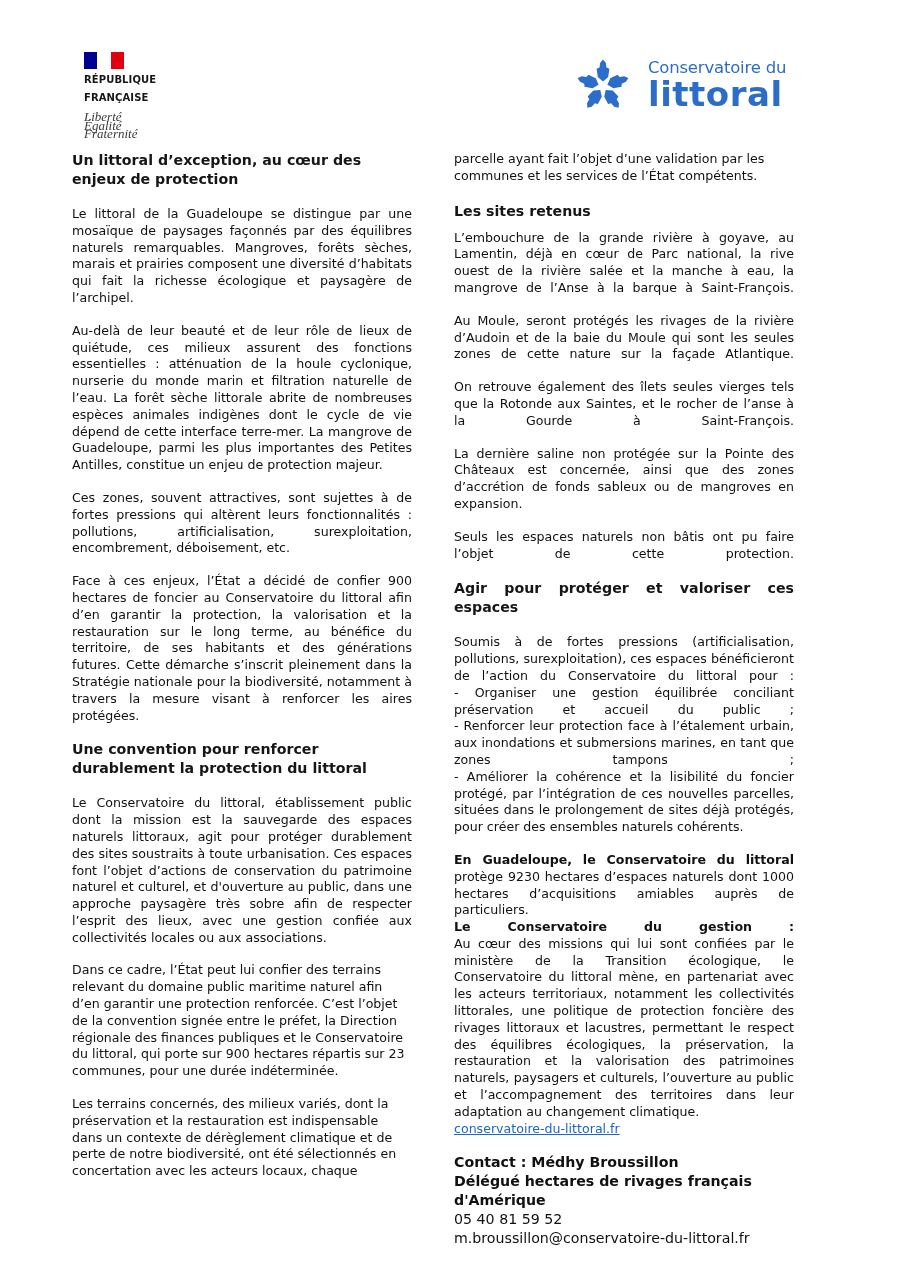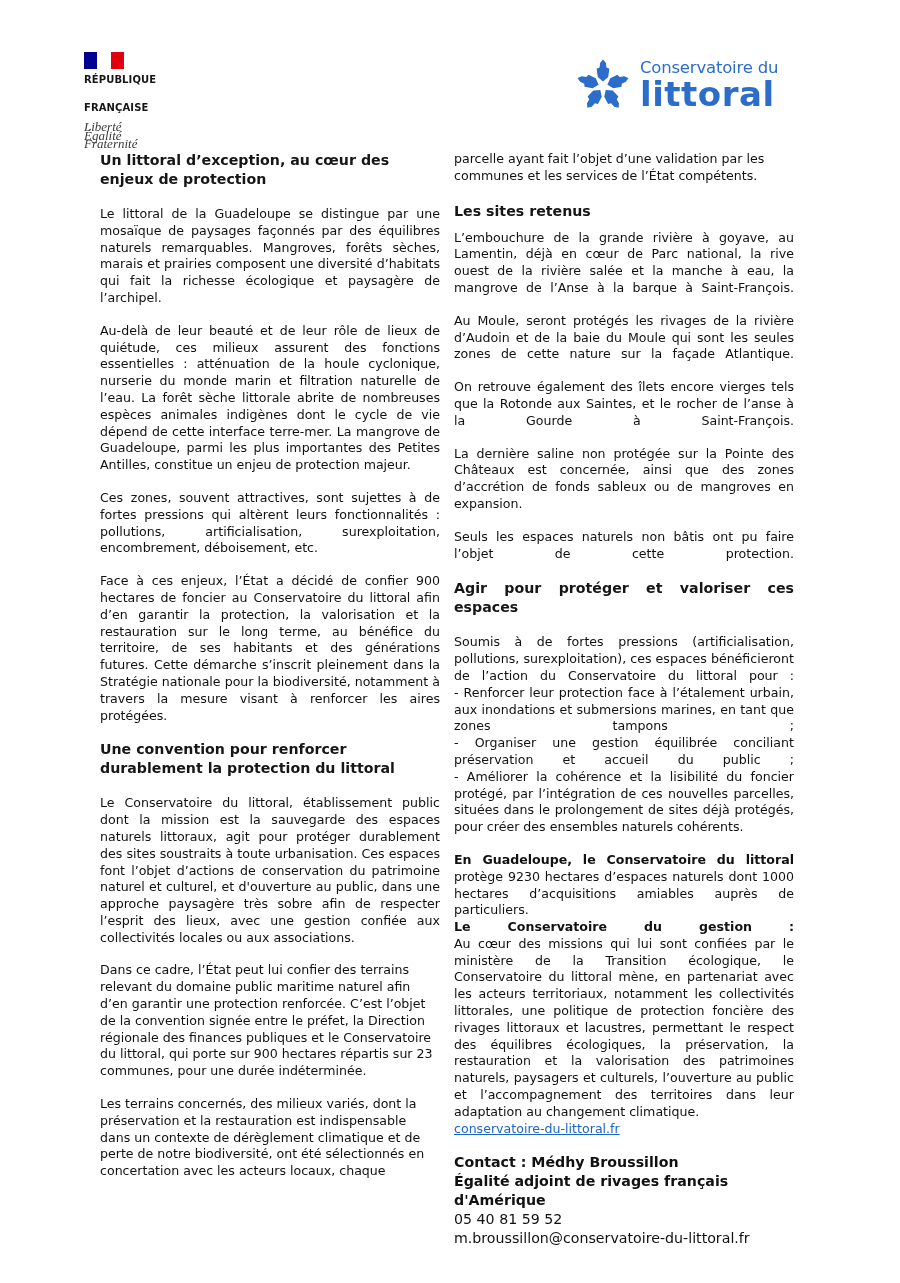--- a/index.html
+++ b/index.html
@@ -9,25 +9,25 @@
   .rf-flag { display: flex; width: 40px; height: 17px; }
   .rf-flag span { display: block; height: 17px; }
   .rf-flag .b { width: 13px; background: #000091; }
   .rf-flag .w { width: 14px; background: #ffffff; position: relative; }
   .rf-flag .r { width: 13px; background: #e1000f; }
   .rf-name { margin-top: 4px; font-family: "DejaVu Sans", sans-serif; font-weight: bold;
              font-size: 10px; line-height: 14px; letter-spacing: 0.1px; color: #161616; }
   .rf-motto { margin-top: 8px; font-family: Liberation Serif, serif; font-style: italic;
               font-size: 13px; line-height: 8.5px; color: #3a3a3a; }
   .cdl { position: absolute; left: 574px; top: 56px; display: flex; align-items: center; }
-  .cdl-text { margin-left: 8px; color: #2b6dc9; }
+  .cdl-text { margin-left: 16px; color: #2b6dc9; }
   .cdl-small { font-family: "DejaVu Sans", sans-serif; font-size: 16.5px; line-height: 18px; letter-spacing: -0.2px; }
   .cdl-big { font-family: "DejaVu Sans", sans-serif; font-weight: bold; font-size: 34px; line-height: 34px; letter-spacing: 0.5px; }
   .col { position: absolute; width: 340px; font-size: 12.6px; line-height: 16.8px; }
-  .col-left { left: 100px; top: 151px; }
+  .col-left { left: 72px; top: 151px; }
   .col-right { left: 454px; top: 151px; }
   h2 { margin: 0; font-size: 14.2px; line-height: 19px; font-weight: bold; color: #161616; }
   p { margin: 0; text-align: justify; text-align-last: left; }
   .jl { text-align-last: justify; }
   .gap-h { height: 17px; }
   .gap-p { height: 16px; }
   .gap-s { height: 9px; }
   a.link { color: #1a66c9; text-decoration: underline; }
   .contact { font-size: 14.2px; line-height: 19px; }
   .bold { font-weight: bold; }
@@ -35,21 +35,21 @@
 </head>
 <body>
 
 <div class="rf">
   <div class="rf-flag">
     <span class="b"></span>
       <span class="w"></span>
       <span class="r"></span>
   </div>
   <div class="rf-name">RÉPUBLIQUE</div>
-  <div class="rf-name" style="margin-top:14px">FRANÇAISE</div>
+  <div class="rf-name" style="margin-top:4px">FRANÇAISE</div>
   <div class="rf-motto">
     <div>Liberté</div>
     <div>Égalité</div>
     <div>Fraternité</div>
   </div>
 </div>
 
 <div class="cdl">
   <svg width="58" height="58" viewBox="0 0 100 100">
     <g fill="#2b6dc9" transform="translate(50,52)">
@@ -90,37 +90,37 @@
 
 <div class="col col-right">
   <p style="text-align:left">parcelle ayant fait l’objet d’une validation par les communes et les services de l’État compétents.</p>
   <div class="gap-h"></div>
   <h2>Les sites retenus</h2>
   <div class="gap-s"></div>
   <p class="jl">L’embouchure de la grande rivière à goyave, au Lamentin, déjà en cœur de Parc national, la rive ouest de la rivière salée et la manche à eau, la mangrove de l’Anse à la barque à Saint-François.</p>
   <div class="gap-p"></div>
   <p class="jl">Au Moule, seront protégés les rivages de la rivière d’Audoin et de la baie du Moule qui sont les seules zones de cette nature sur la façade Atlantique.</p>
   <div class="gap-p"></div>
-  <p class="jl">On retrouve également des îlets encore vierges tels que la Rotonde aux Saintes, et le rocher de l’anse à la Gourde à Saint-François.</p>
+  <p class="jl">On retrouve également des îlets seules vierges tels que la Rotonde aux Saintes, et le rocher de l’anse à la Gourde à Saint-François.</p>
   <div class="gap-p"></div>
   <p>La dernière saline non protégée sur la Pointe des Châteaux est concernée, ainsi que des zones d’accrétion de fonds sableux ou de mangroves en expansion.</p>
   <div class="gap-p"></div>
   <p class="jl">Seuls les espaces naturels non bâtis ont pu faire l’objet de cette protection.</p>
   <div class="gap-h"></div>
   <h2 class="jl" style="text-align:justify">Agir pour protéger et valoriser ces espaces</h2>
   <div class="gap-h"></div>
   <p class="jl">Soumis à de fortes pressions (artificialisation, pollutions, surexploitation), ces espaces bénéficieront de l’action du Conservatoire du littoral pour :</p>
+  <p class="jl">- Organiser une gestion équilibrée conciliant préservation et accueil du public ;</p>
   <p class="jl">- Renforcer leur protection face à l’étalement urbain, aux inondations et submersions marines, en tant que zones tampons ;</p>
-  <p class="jl">- Organiser une gestion équilibrée conciliant préservation et accueil du public ;</p>
   <p>- Améliorer la cohérence et la lisibilité du foncier protégé, par l’intégration de ces nouvelles parcelles, situées dans le prolongement de sites déjà protégés, pour créer des ensembles naturels cohérents.</p>
   <div class="gap-p"></div>
   <p class="jl"><span class="bold">En Guadeloupe, le Conservatoire du littoral</span><span> protège 9230 hectares d’espaces naturels dont 1000 hectares d’acquisitions amiables auprès de particuliers.</span></p>
   <p class="jl bold">Le Conservatoire du gestion :</p>
   <p>Au cœur des missions qui lui sont confiées par le ministère de la Transition écologique, le Conservatoire du littoral mène, en partenariat avec les acteurs territoriaux, notamment les collectivités littorales, une politique de protection foncière des rivages littoraux et lacustres, permettant le respect des équilibres écologiques, la préservation, la restauration et la valorisation des patrimoines naturels, paysagers et culturels, l’ouverture au public et l’accompagnement des territoires dans leur adaptation au changement climatique.</p>
   <a class="link" href="#">conservatoire-du-littoral.fr</a>
   <div class="gap-p"></div>
   <div class="contact">
     <div class="bold">Contact : Médhy Broussillon</div>
-    <div class="bold">Égalité adjoint de rivages français d'Amérique</div>
+    <div class="bold">Délégué hectares de rivages français d'Amérique</div>
     <div>05 40 81 59 52</div>
     <div>m.broussillon@conservatoire-du-littoral.fr</div>
   </div>
 </div>
 
 </body></html>

